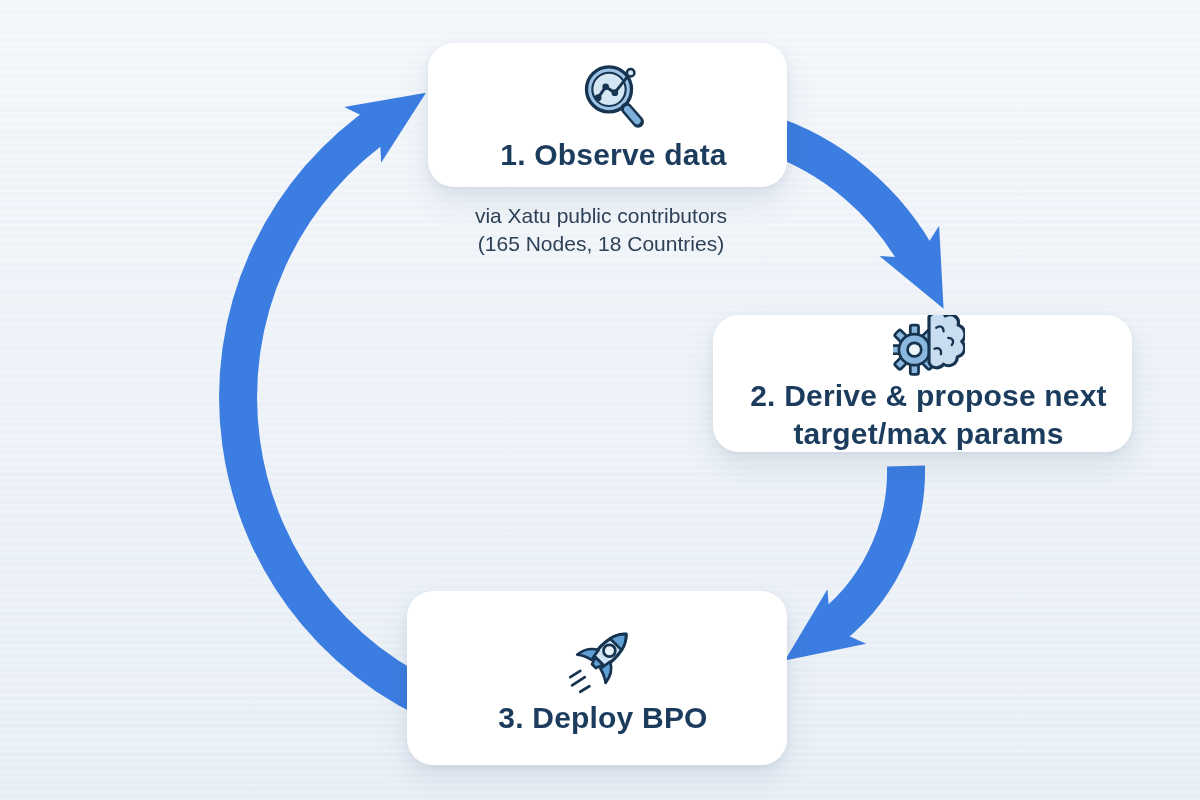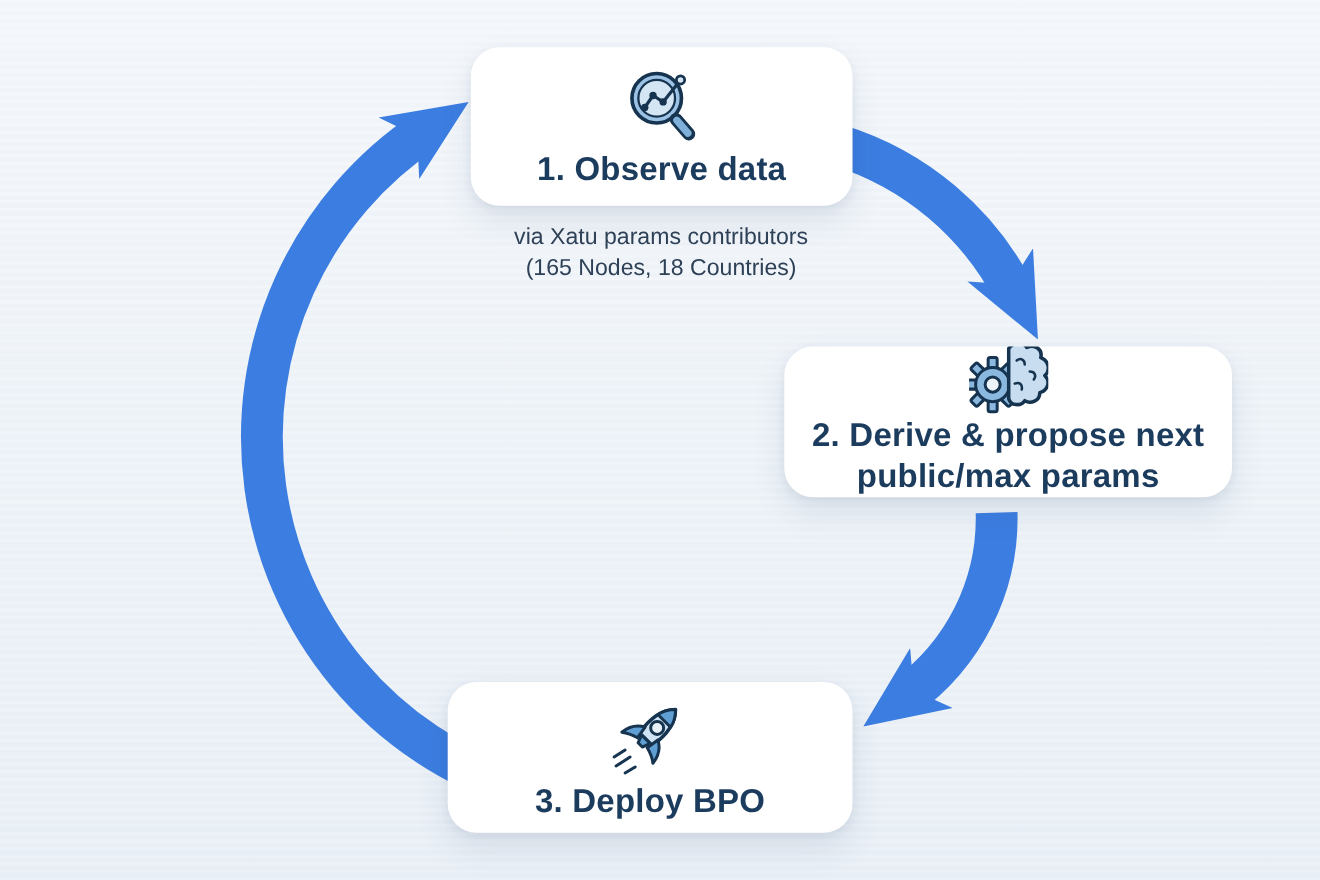--- a/index.html
+++ b/index.html
@@ -10,21 +10,21 @@
   }
   body::after{
     content:"";position:absolute;inset:0;pointer-events:none;
     background:repeating-linear-gradient(180deg,rgba(255,255,255,0.25) 0 3px,rgba(210,222,235,0.10) 3px 7px);
     mix-blend-mode:normal;opacity:.5;
   }
   .arrow-layer{position:absolute;left:0;top:0;z-index:1;}
   .card{
     position:absolute;z-index:2;background:#ffffff;border-radius:26px;
     box-shadow:0 14px 30px rgba(40,70,110,0.10),0 3px 8px rgba(40,70,110,0.07);
-    display:flex;flex-direction:column;align-items:center;justify-content:center;
+    display:flex;flex-direction:column;align-items:center;justify-content:center;padding-left:12px;
   }
   .card-title{
     color:#1c3c5e;font-weight:bold;font-size:30px;letter-spacing:.2px;
     white-space:nowrap;line-height:1.25;text-align:center;
   }
   .card-title.two-line{white-space:normal;}
   .caption{
     position:absolute;z-index:2;text-align:center;color:#2e4157;
     font-size:21px;line-height:1.32;
   }
@@ -53,21 +53,21 @@
     <polyline points="31,50 40,37 51,44 70,20" fill="none" stroke="#16344f" stroke-width="3.5" stroke-linecap="round" stroke-linejoin="round"></polyline>
     <circle cx="31" cy="50" r="4" fill="#16344f"></circle>
     <circle cx="40" cy="37" r="4" fill="#16344f"></circle>
     <circle cx="51" cy="44" r="4" fill="#16344f"></circle>
     <circle cx="70" cy="20" r="4.5" fill="#d4e5f4" stroke="#16344f" stroke-width="3"></circle>
   </svg>
   <div class="card-title">1. Observe data</div>
 </div>
 
 <div class="caption" style="left:401px;top:202px;width:400px;">
-  <div>via Xatu params contributors</div>
+  <div>via Xatu public contributors</div>
   <div>(165 Nodes, 18 Countries)</div>
 </div>
 
 <div class="card" style="left:713px;top:315px;width:407px;height:137px;">
   <svg class="icon" width="72" height="64" viewBox="14 16 76 68">
     <g transform="translate(36,54)">
       <g fill="#8ab8de" stroke="#16344f" stroke-width="3">
         <rect x="-4.5" y="-27" width="9" height="11" rx="2" transform="rotate(0)"></rect>
         <rect x="-4.5" y="-27" width="9" height="11" rx="2" transform="rotate(45)"></rect>
         <rect x="-4.5" y="-27" width="9" height="11" rx="2" transform="rotate(90)"></rect>
@@ -89,25 +89,25 @@
              C 64 76, 54 75, 52 68
              Z" fill="#c8ddf0" stroke="#16344f" stroke-width="3.5" stroke-linejoin="round"></path>
     <g fill="none" stroke="#16344f" stroke-width="2.5" stroke-linecap="round">
       <path d="M 60 30 C 64 27, 68 29, 68 34"></path>
       <path d="M 73 41 C 78 41, 80 45, 77 49"></path>
       <path d="M 58 53 C 63 51, 66 54, 65 59"></path>
     </g>
   </svg>
   <div class="card-title two-line">
     <div>2. Derive &amp; propose next</div>
-    <div>public/max params</div>
+    <div>target/max params</div>
   </div>
 </div>
 
-<div class="card" style="left:407px;top:620px;width:368px;height:137px;">
+<div class="card" style="left:407px;top:591px;width:368px;height:174px;">
   <svg class="icon" width="84" height="80" viewBox="4 8 92 88">
     <g transform="rotate(45 50 50)">
       <path d="M 50 14 C 59 23, 62 38, 59 56 L 41 56 C 38 38, 41 23, 50 14 Z" fill="#cfe3f4" stroke="#16344f" stroke-width="3.5" stroke-linejoin="round"></path>
       <path d="M 50 14 C 55 19, 58 24, 59 30 L 41 30 C 42 24, 45 19, 50 14 Z" fill="#5f9fd4" stroke="#16344f" stroke-width="3" stroke-linejoin="round"></path>
       <circle cx="50" cy="40" r="6.5" fill="#e8f1f9" stroke="#16344f" stroke-width="3"></circle>
       <path d="M 41 48 C 33 52, 29 60, 28 68 C 33 64, 39 62, 43 61 Z" fill="#5f9fd4" stroke="#16344f" stroke-width="3" stroke-linejoin="round"></path>
       <path d="M 59 48 C 67 52, 71 60, 72 68 C 67 64, 61 62, 57 61 Z" fill="#5f9fd4" stroke="#16344f" stroke-width="3" stroke-linejoin="round"></path>
       <path d="M 44 56 L 56 56 L 53 64 L 47 64 Z" fill="#5f9fd4" stroke="#16344f" stroke-width="3" stroke-linejoin="round"></path>
     </g>
     <g stroke="#16344f" stroke-width="3" stroke-linecap="round">

